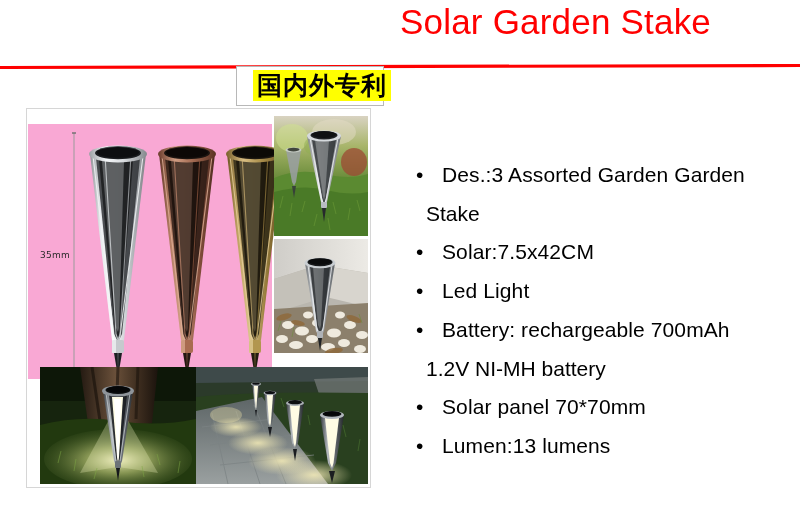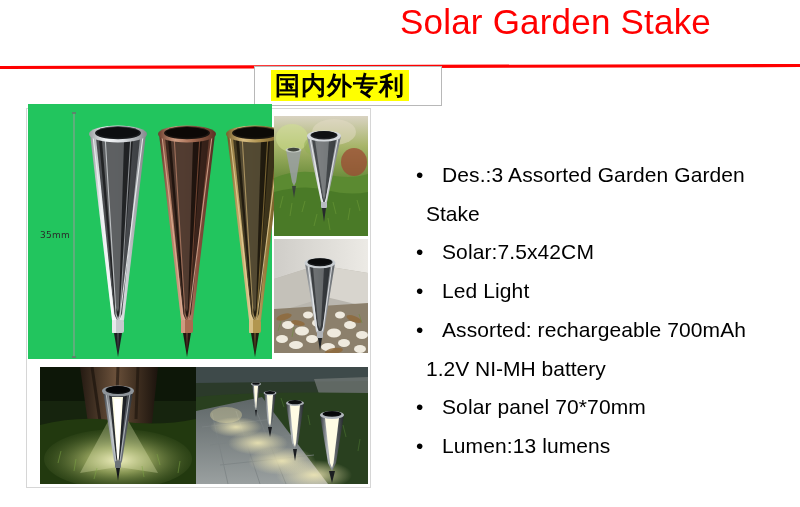--- a/index.html
+++ b/index.html
@@ -37,23 +37,23 @@
     left: 0px;
     top: 58px;
     width: 800px;
     height: 12px;
     overflow: visible;
   }
 
   
   .patent-box {
     position: absolute;
-    left: 254px;
+    left: 236px;
     top: 66px;
-    width: 188px;
+    width: 148px;
     height: 40px;
     border: 1px solid #b8b8b8;
     background: #ffffff;
     box-sizing: border-box;
   }
   .patent-text {
     position: absolute;
     left: 16px;
     top: 3px;
     background: #FFFF00;
@@ -75,24 +75,24 @@
     height: 380px;
     border: 1px solid #d6d6d6;
     background: #ffffff;
     box-sizing: border-box;
   }
 
   
   .trio {
     position: absolute;
     left: 28px;
-    top: 104px;
+    top: 124px;
     width: 244px;
     height: 255px;
-    background: #22c55e;
+    background: #f9a8d4;
   }
 
   .dim-line {
     position: absolute;
     left: 44px;
     top: 7px;
     width: 2px;
     height: 248px;
   }
   .dim-label {
@@ -587,21 +587,21 @@
       <div class="bullet-text">Solar:7.5x42CM</div>
     </div>
 
     <div class="bullet-row">
       <div class="bullet-dot">•</div>
       <div class="bullet-text">Led Light</div>
     </div>
 
     <div class="bullet-row">
       <div class="bullet-dot">•</div>
-      <div class="bullet-text">Assorted: rechargeable 700mAh</div>
+      <div class="bullet-text">Battery: rechargeable 700mAh</div>
     </div>
     <div class="bullet-cont">1.2V NI-MH battery</div>
 
     <div class="bullet-row">
       <div class="bullet-dot">•</div>
       <div class="bullet-text">Solar panel 70*70mm</div>
     </div>
 
     <div class="bullet-row">
       <div class="bullet-dot">•</div>

